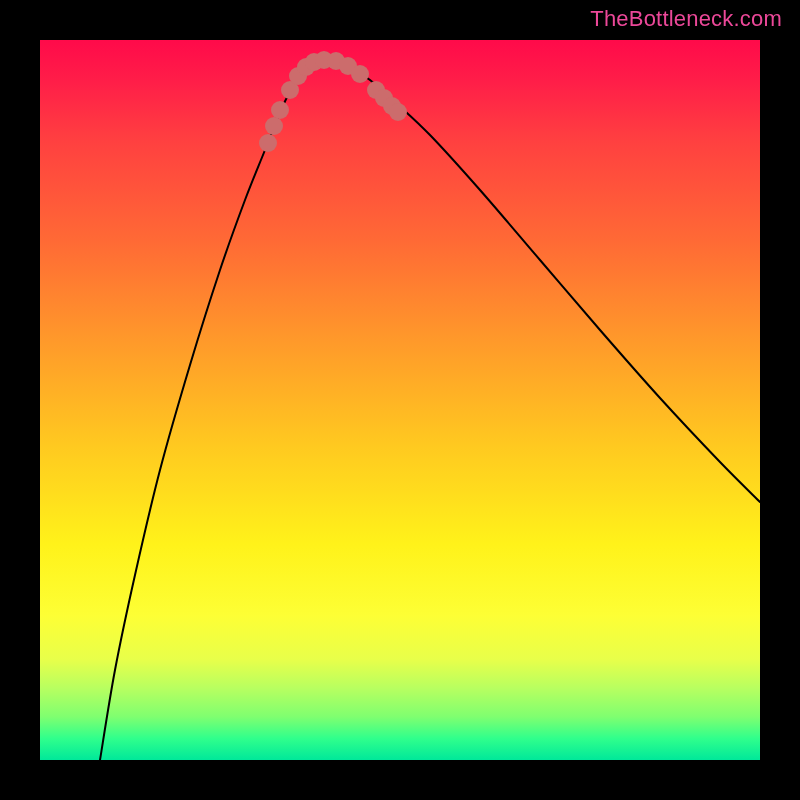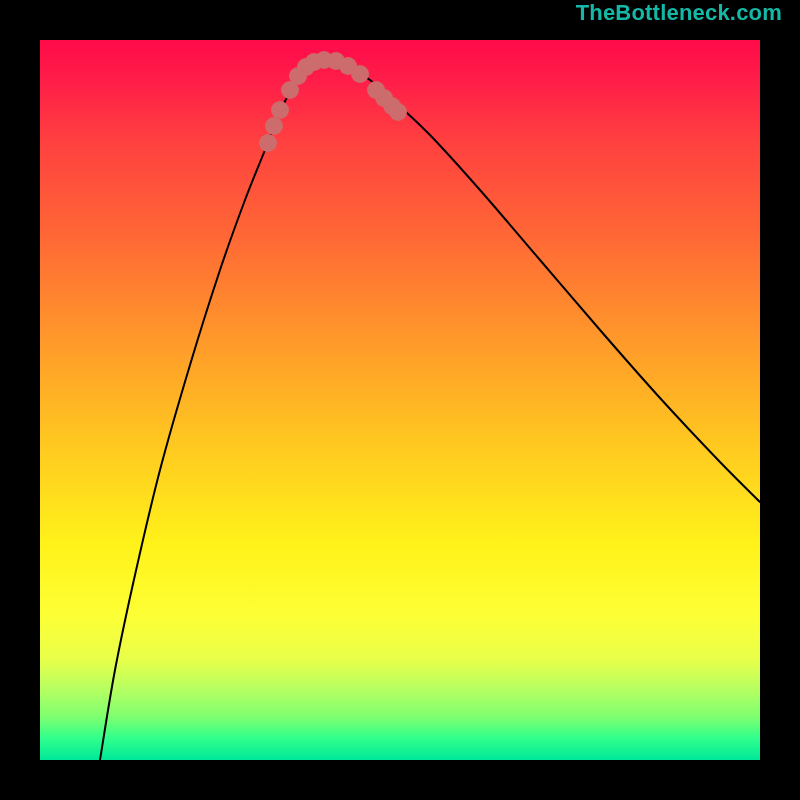--- a/index.html
+++ b/index.html
@@ -42,25 +42,25 @@
       #fdff35 80%,
       #e8ff4a 86%,
       #b8ff60 90%,
       #7fff70 94%,
       #30ff8c 97%,
       #00e89a 100%
     );
   }
   .watermark {
     position: absolute;
-    top: 0;
+    top: 6px;
     right: 18px;
-    color: #14b8a6;
+    color: #ec4899;
     font-size: 22px;
-    font-weight: 700;
+    font-weight: 400;
     letter-spacing: 0.2px;
   }
   svg.curve {
     position: absolute;
     inset: 0;
   }
 </style>
 </head>
 <body>
 

